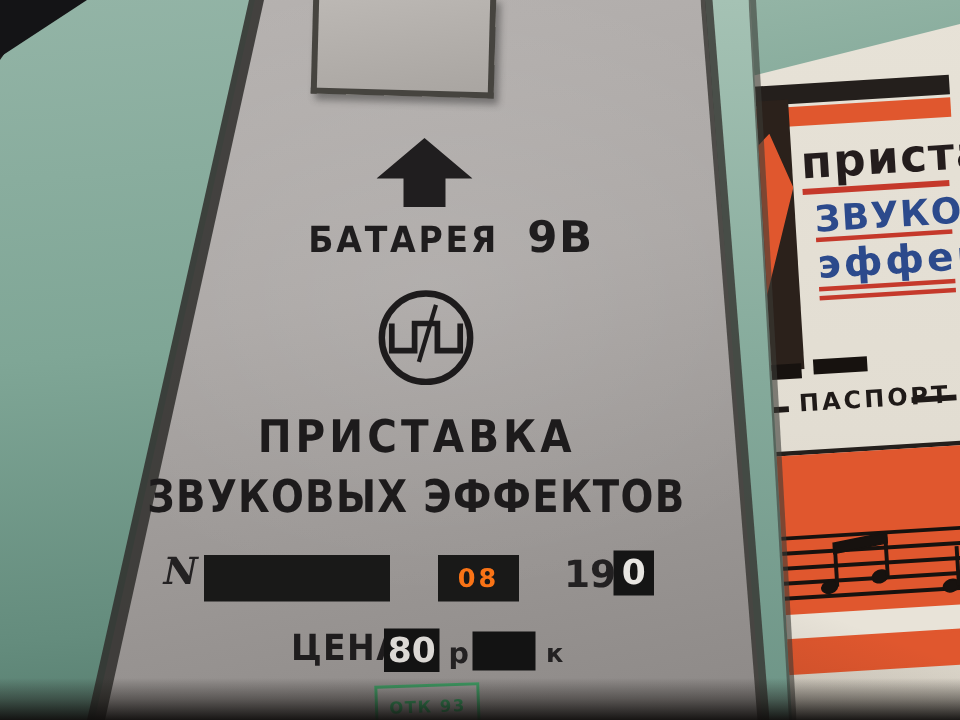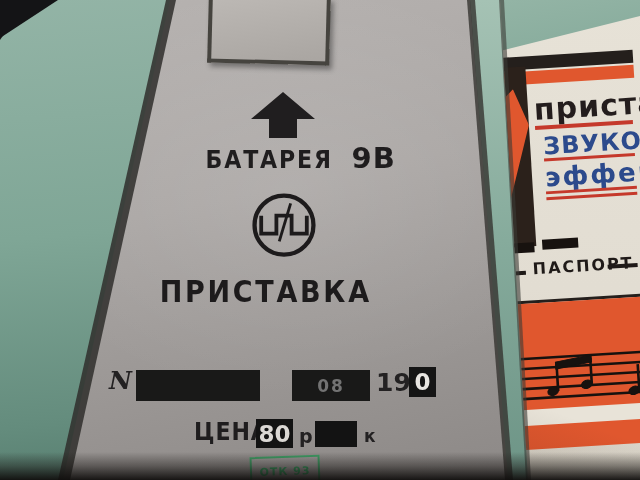--- a/index.html
+++ b/index.html
@@ -35,32 +35,32 @@
     background:linear-gradient(170deg,#bdb9b5,#a9a5a1);
     border:4px solid #46443f;border-top:none;transform:rotate(1.5deg);
     box-shadow:3px 4px 5px rgba(40,40,40,.45);}
   .arrow{left:251px;top:92px;z-index:5;}
   .bat-row{left:158px;top:141px;width:280px;z-index:5;display:flex;
     justify-content:center;align-items:baseline;gap:13px;color:#1f1d1e;}
   .bat-label{font-size:24px;font-weight:bold;letter-spacing:2px;
     display:inline-block;transform:scaleX(.92);}
   .bat-volt{font-size:29px;font-weight:bold;letter-spacing:1px;}
   .logo{left:246px;top:190px;z-index:5;}
-  .title-block{left:48px;top:274px;width:436px;z-index:5;text-align:center;color:#1d1b1c;}
+  .title-block{left:60px;top:274px;width:436px;z-index:5;text-align:center;color:#1d1b1c;}
   .title1{font-size:30px;font-weight:bold;letter-spacing:3px;display:inline-block;transform:scaleX(.9);}
   .title2{font-size:30px;font-weight:bold;letter-spacing:1px;display:inline-block;
     transform:scaleX(.86);margin-top:5px;}
   .serial-n{left:109px;top:366px;z-index:5;font-family:"DejaVu Serif",serif;
     font-style:italic;font-weight:bold;font-size:25px;color:#232122;}
   .sbox1{left:136px;top:370px;width:124px;height:31px;z-index:5;background:#191918;
     display:flex;align-items:center;justify-content:center;
     color:#3e3c3a;font-size:16px;letter-spacing:3px;}
-  .sbox2{left:292px;top:370px;width:78px;height:31px;z-index:5;background:#191918;
-    display:flex;align-items:center;justify-content:center;
-    color:#737373;font-size:17px;font-weight:bold;letter-spacing:2px;}
+  .sbox2{left:292px;top:370px;width:54px;height:31px;z-index:5;background:#191918;
+    display:flex;align-items:center;justify-content:center;
+    color:#f97316;font-size:17px;font-weight:bold;letter-spacing:2px;}
   .year{left:376px;top:368px;z-index:5;font-size:25px;font-weight:bold;color:#232122;}
   .ybox{left:409px;top:367px;width:27px;height:30px;z-index:5;background:#151515;
     display:flex;align-items:center;justify-content:center;
     color:#e8e6e2;font-size:23px;font-weight:bold;}
   .price-label{left:194px;top:418px;z-index:5;font-size:24px;font-weight:bold;
     letter-spacing:1px;color:#1f1d1e;display:inline-block;transform:scaleX(.92);transform-origin:left;}
   .pbox60{left:256px;top:419px;width:37px;height:29px;z-index:5;background:#131313;
     display:flex;align-items:center;justify-content:center;
     color:#dbd8d4;font-size:23px;font-weight:bold;}
   .rub{left:299px;top:425px;z-index:5;font-size:19px;font-weight:bold;color:#232122;}
@@ -183,20 +183,21 @@
   </div>
 
   <svg class="abs logo" width="76" height="76" viewBox="0 0 80 80">
     <circle cx="40" cy="37" r="31" fill="none" stroke="#1d1b1c" stroke-width="4.5"></circle>
     <path d="M 16 27 V 46 H 32 V 27 H 48 V 46 H 64 V 27" fill="none" stroke="#1d1b1c" stroke-width="4"></path>
     <line x1="35" y1="54" x2="47" y2="14" stroke="#1d1b1c" stroke-width="3"></line>
   </svg>
 
   <div class="abs title-block">
     <div><span class="title1">ПРИСТАВКА</span></div>
+    <div><span class="title2">ЗВУКОВЫХ ЭФФЕКТОВ</span></div>
   </div>
 
   <div class="abs serial-n">N</div>
   <div class="abs sbox1"></div>
   <div class="abs sbox2">08</div>
   <div class="abs year">198</div>
   <div class="abs ybox">0</div>
 
   <div class="abs price-label">ЦЕНА</div>
   <div class="abs pbox60">80</div>

